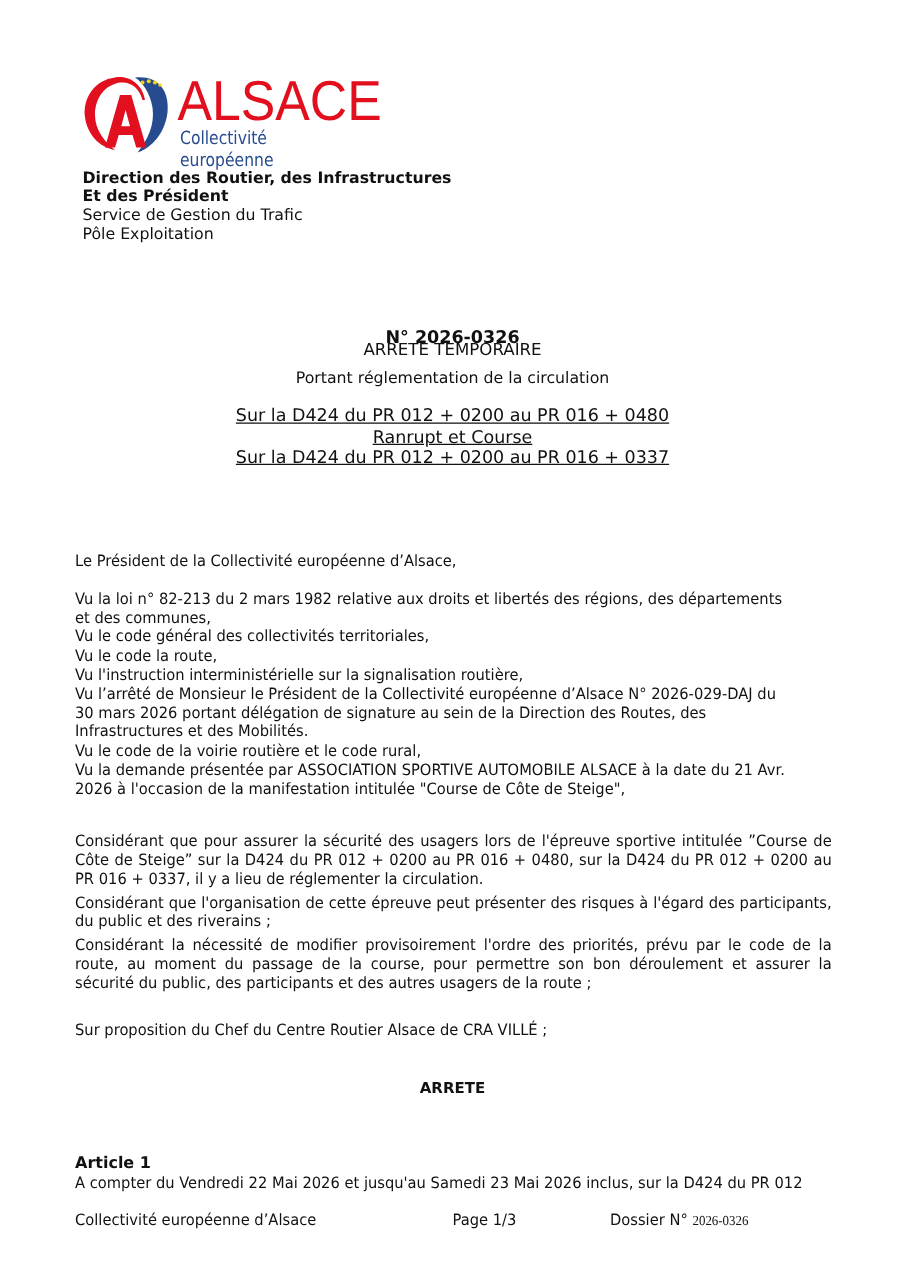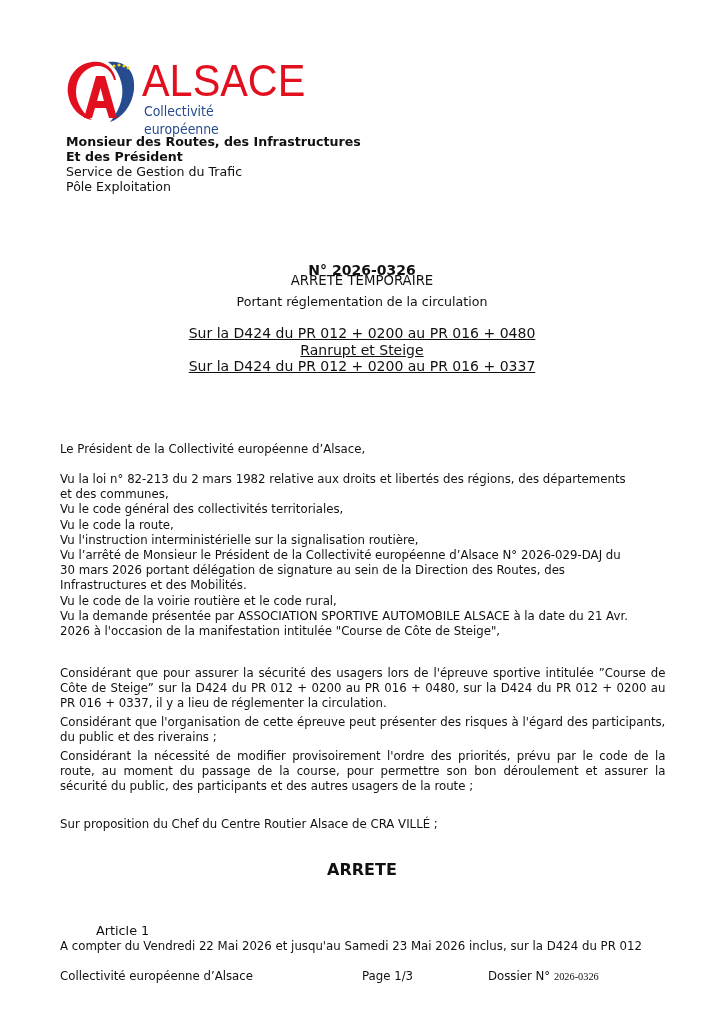--- a/index.html
+++ b/index.html
@@ -86,33 +86,32 @@
       text-align-last: left;
     }
     .p-pres { top: 441px; }
     .p-vu { top: 471px; }
     .p-cons1 { top: 665px; }
     .p-cons2 { top: 714px; }
     .p-cons3 { top: 748px; }
     .p-sur { top: 816px; }
     .arrete {
       top: 862px;
-      font-size: 16px;
+      font-size: 12px;
       line-height: 16px;
       font-weight: bold;
       left: 0;
       width: 724px;
     }
     .article-title {
       left: 60px;
       top: 923px;
       font-size: 12.8px;
       line-height: 15px;
-      font-weight: normal;
-      margin-left: 36px;
+      font-weight: bold;
     }
     .article-text { top: 938px; }
     .footer {
       position: absolute;
       top: 968px;
       font-size: 12.5px;
       line-height: 15px;
       white-space: nowrap;
       transform: scaleX(0.94);
       transform-origin: left top;
@@ -137,32 +136,32 @@
       <circle cx="66" cy="12" r="1.4" fill="#f2d21b"></circle>
 
       <path d="M30 6 C14 8 4 22 6 38 C8 52 18 62 30 64 C22 58 14 48 14 36 C14 22 22 12 34 10 C44 9 50 16 52 24 L54 24 C52 12 42 4 30 6 Z" fill="#e2101f"></path>
       <path d="M34 20 L22 62 L30 62 L33 52 L44 52 L47 62 L55 62 L43 20 Z M35 45 L38.5 32 L42 45 Z" fill="#e2101f"></path>
     </svg>
     <div class="logo-word">ALSACE</div>
     <div class="logo-sub">Collectivité européenne</div>
   </div>
 
   <div class="abs dept">
-    <div class="b">Monsieur des Routes, des Infrastructures</div>
+    <div class="b">Direction des Routier, des Infrastructures</div>
     <div class="b">Et des Président</div>
     <div>Service de Gestion du Trafic</div>
     <div>Pôle Exploitation</div>
   </div>
 
   <div class="center t-temp">ARRETE TEMPORAIRE</div>
   <div class="center t-num">N° 2026-0326</div>
   <div class="center t-port">Portant réglementation de la circulation</div>
   <div class="center t-loc">
     <div>Sur la D424 du PR 012 + 0200 au PR 016 + 0480</div>
-    <div>Ranrupt et Steige</div>
+    <div>Ranrupt et Course</div>
     <div>Sur la D424 du PR 012 + 0200 au PR 016 + 0337</div>
   </div>
 
   <div class="body-text p-pres line">Le Président de la Collectivité européenne d’Alsace,</div>
 
   <div class="body-text wide p-vu">
     <div class="line">Vu la loi n° 82-213 du 2 mars 1982 relative aux droits et libertés des régions, des départements</div>
     <div class="line">et des communes,</div>
     <div class="line">Vu le code général des collectivités territoriales,</div>
     <div class="line">Vu le code la route,</div>

